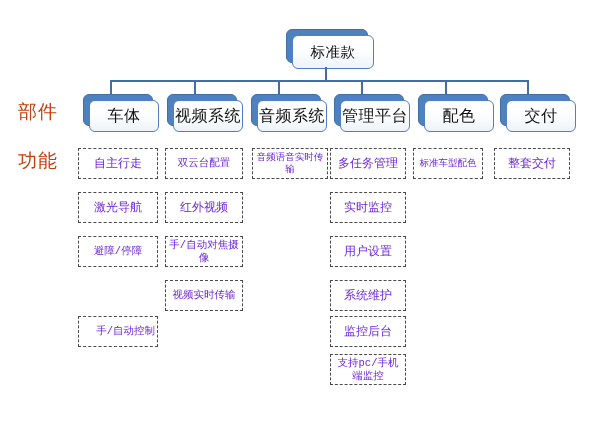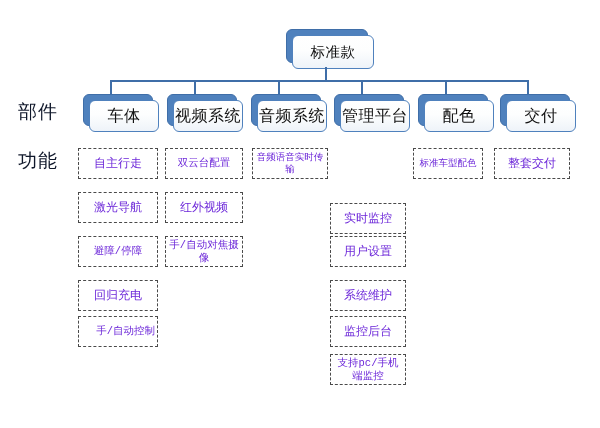--- a/index.html
+++ b/index.html
@@ -27,21 +27,21 @@
     position: absolute;
     background: #3f6ea8;
   }
   .conn-v { width: 2px; }
   .conn-h { height: 2px; }
 
   
   .row-label {
     position: absolute;
     font-size: 19px;
-    color: #0f172a;
+    color: #c2410c;
     letter-spacing: 1px;
     white-space: nowrap;
     font-family: "Liberation Serif", "DejaVu Serif", serif;
   }
 
   
   .node {
     position: absolute;
     box-sizing: border-box;
   }
@@ -168,42 +168,45 @@
 
   <div class="leaf" style="left:78px; top:148px; width:80px; height:31px;">
     <span>自主行走</span>
   </div>
   <div class="leaf" style="left:78px; top:192px; width:80px; height:31px;">
     <span>激光导航</span>
   </div>
   <div class="leaf sm" style="left:78px; top:236px; width:80px; height:31px;">
     <span>避障/停障</span>
   </div>
-  <div class="leaf" style="left:78px; top:280px; width:80px; height:31px;">
-    <span>回归充电</span>
-  </div>
   <div class="leaf sm" style="left:78px; top:316px; width:80px; height:31px;justify-content:flex-end;">
     <span>手/自动控制</span>
   </div>
 
   <div class="leaf sm" style="left:165px; top:148px; width:78px; height:31px;">
     <span>双云台配置</span>
   </div>
   <div class="leaf" style="left:165px; top:192px; width:78px; height:31px;">
     <span>红外视频</span>
   </div>
   <div class="leaf sm" style="left:165px; top:236px; width:78px; height:31px;">
     <span>手/自动对焦摄像</span>
   </div>
+  <div class="leaf sm" style="left:165px; top:280px; width:78px; height:31px;">
+    <span>视频实时传输</span>
+  </div>
 
   <div class="leaf xs" style="left:252px; top:148px; width:76px; height:31px;">
     <span>音频语音实时传输</span>
   </div>
 
-  <div class="leaf" style="left:330px; top:192px; width:76px; height:31px;margin-top:11px;">
+  <div class="leaf" style="left:330px; top:148px; width:76px; height:31px;">
+    <span>多任务管理</span>
+  </div>
+  <div class="leaf" style="left:330px; top:192px; width:76px; height:31px;">
     <span>实时监控</span>
   </div>
   <div class="leaf" style="left:330px; top:236px; width:76px; height:31px;">
     <span>用户设置</span>
   </div>
   <div class="leaf" style="left:330px; top:280px; width:76px; height:31px;">
     <span>系统维护</span>
   </div>
   <div class="leaf" style="left:330px; top:316px; width:76px; height:31px;">
     <span>监控后台</span>

